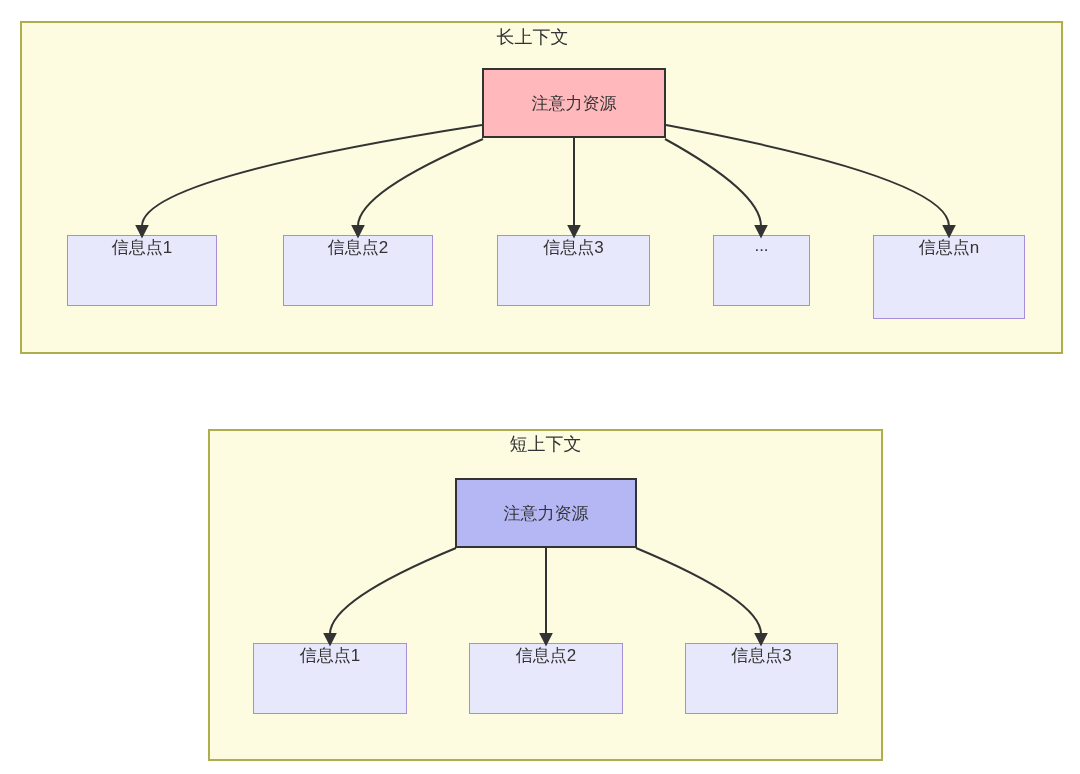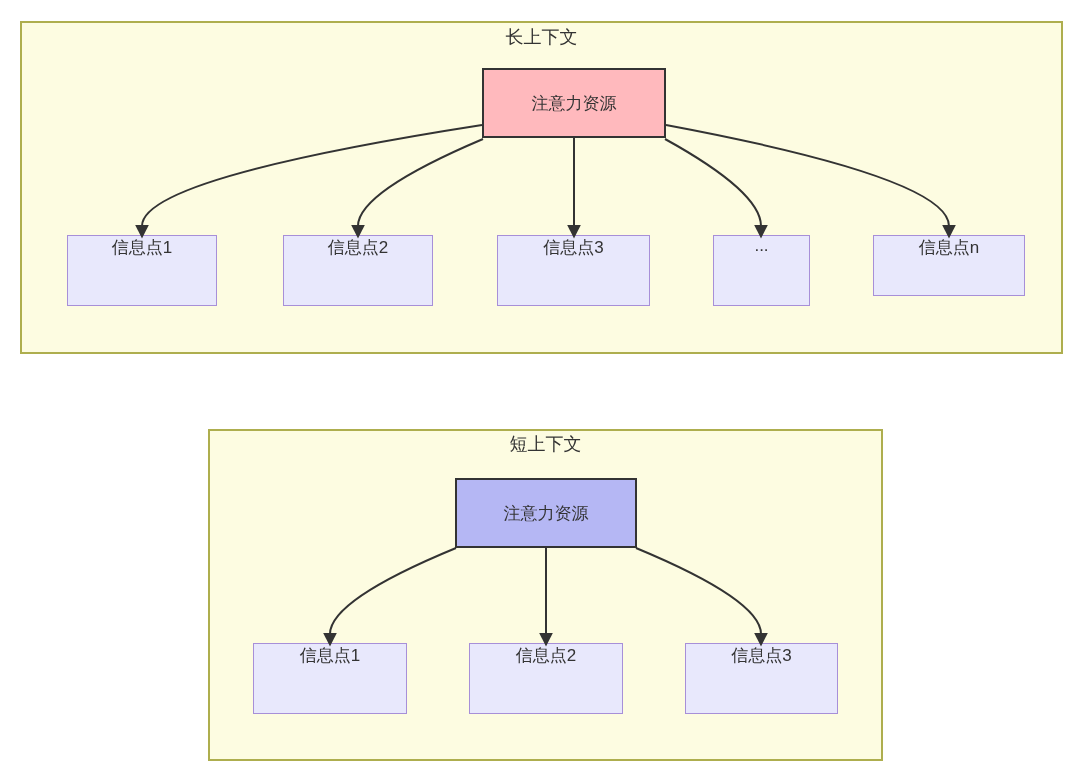--- a/index.html
+++ b/index.html
@@ -45,39 +45,39 @@
     position:absolute;left:0;top:0;
     pointer-events:none;
   }
   .edge{fill:none;stroke:var(--arrow,#333333);stroke-width:2;}
   .arrowhead{fill:var(--arrow,#333333);}
 </style>
 </head>
 <body>
 
 <div class="panel" style="left:20px;top:21px;width:1043px;height:333px;"></div>
-<div class="panel-title" style="left:20px;top:27px;width:1043px;">长上下文</div>
+<div class="panel-title" style="left:11px;top:27px;width:1043px;">长上下文</div>
 
 <div class="attention long" style="left:482px;top:68px;width:184px;height:70px;">
   <span>注意力资源</span>
 </div>
 
 <div class="node" style="left:67px;top:235px;width:150px;height:71px;">
   <span>信息点1</span>
 </div>
 <div class="node" style="left:283px;top:235px;width:150px;height:71px;">
   <span>信息点2</span>
 </div>
 <div class="node" style="left:497px;top:235px;width:153px;height:71px;">
   <span>信息点3</span>
 </div>
 <div class="node" style="left:713px;top:235px;width:97px;height:71px;">
   <span>...</span>
 </div>
-<div class="node" style="left:873px;top:235px;width:152px;height:61px;">
+<div class="node" style="left:873px;top:235px;width:152px;height:84px;">
   <span>信息点n</span>
 </div>
 
 <div class="panel" style="left:208px;top:429px;width:675px;height:332px;"></div>
 <div class="panel-title" style="left:208px;top:435px;width:675px;font-family:Liberation Mono, monospace;">短上下文</div>
 
 <div class="attention short" style="left:455px;top:478px;width:182px;height:70px;">
   <span>注意力资源</span>
 </div>
 

